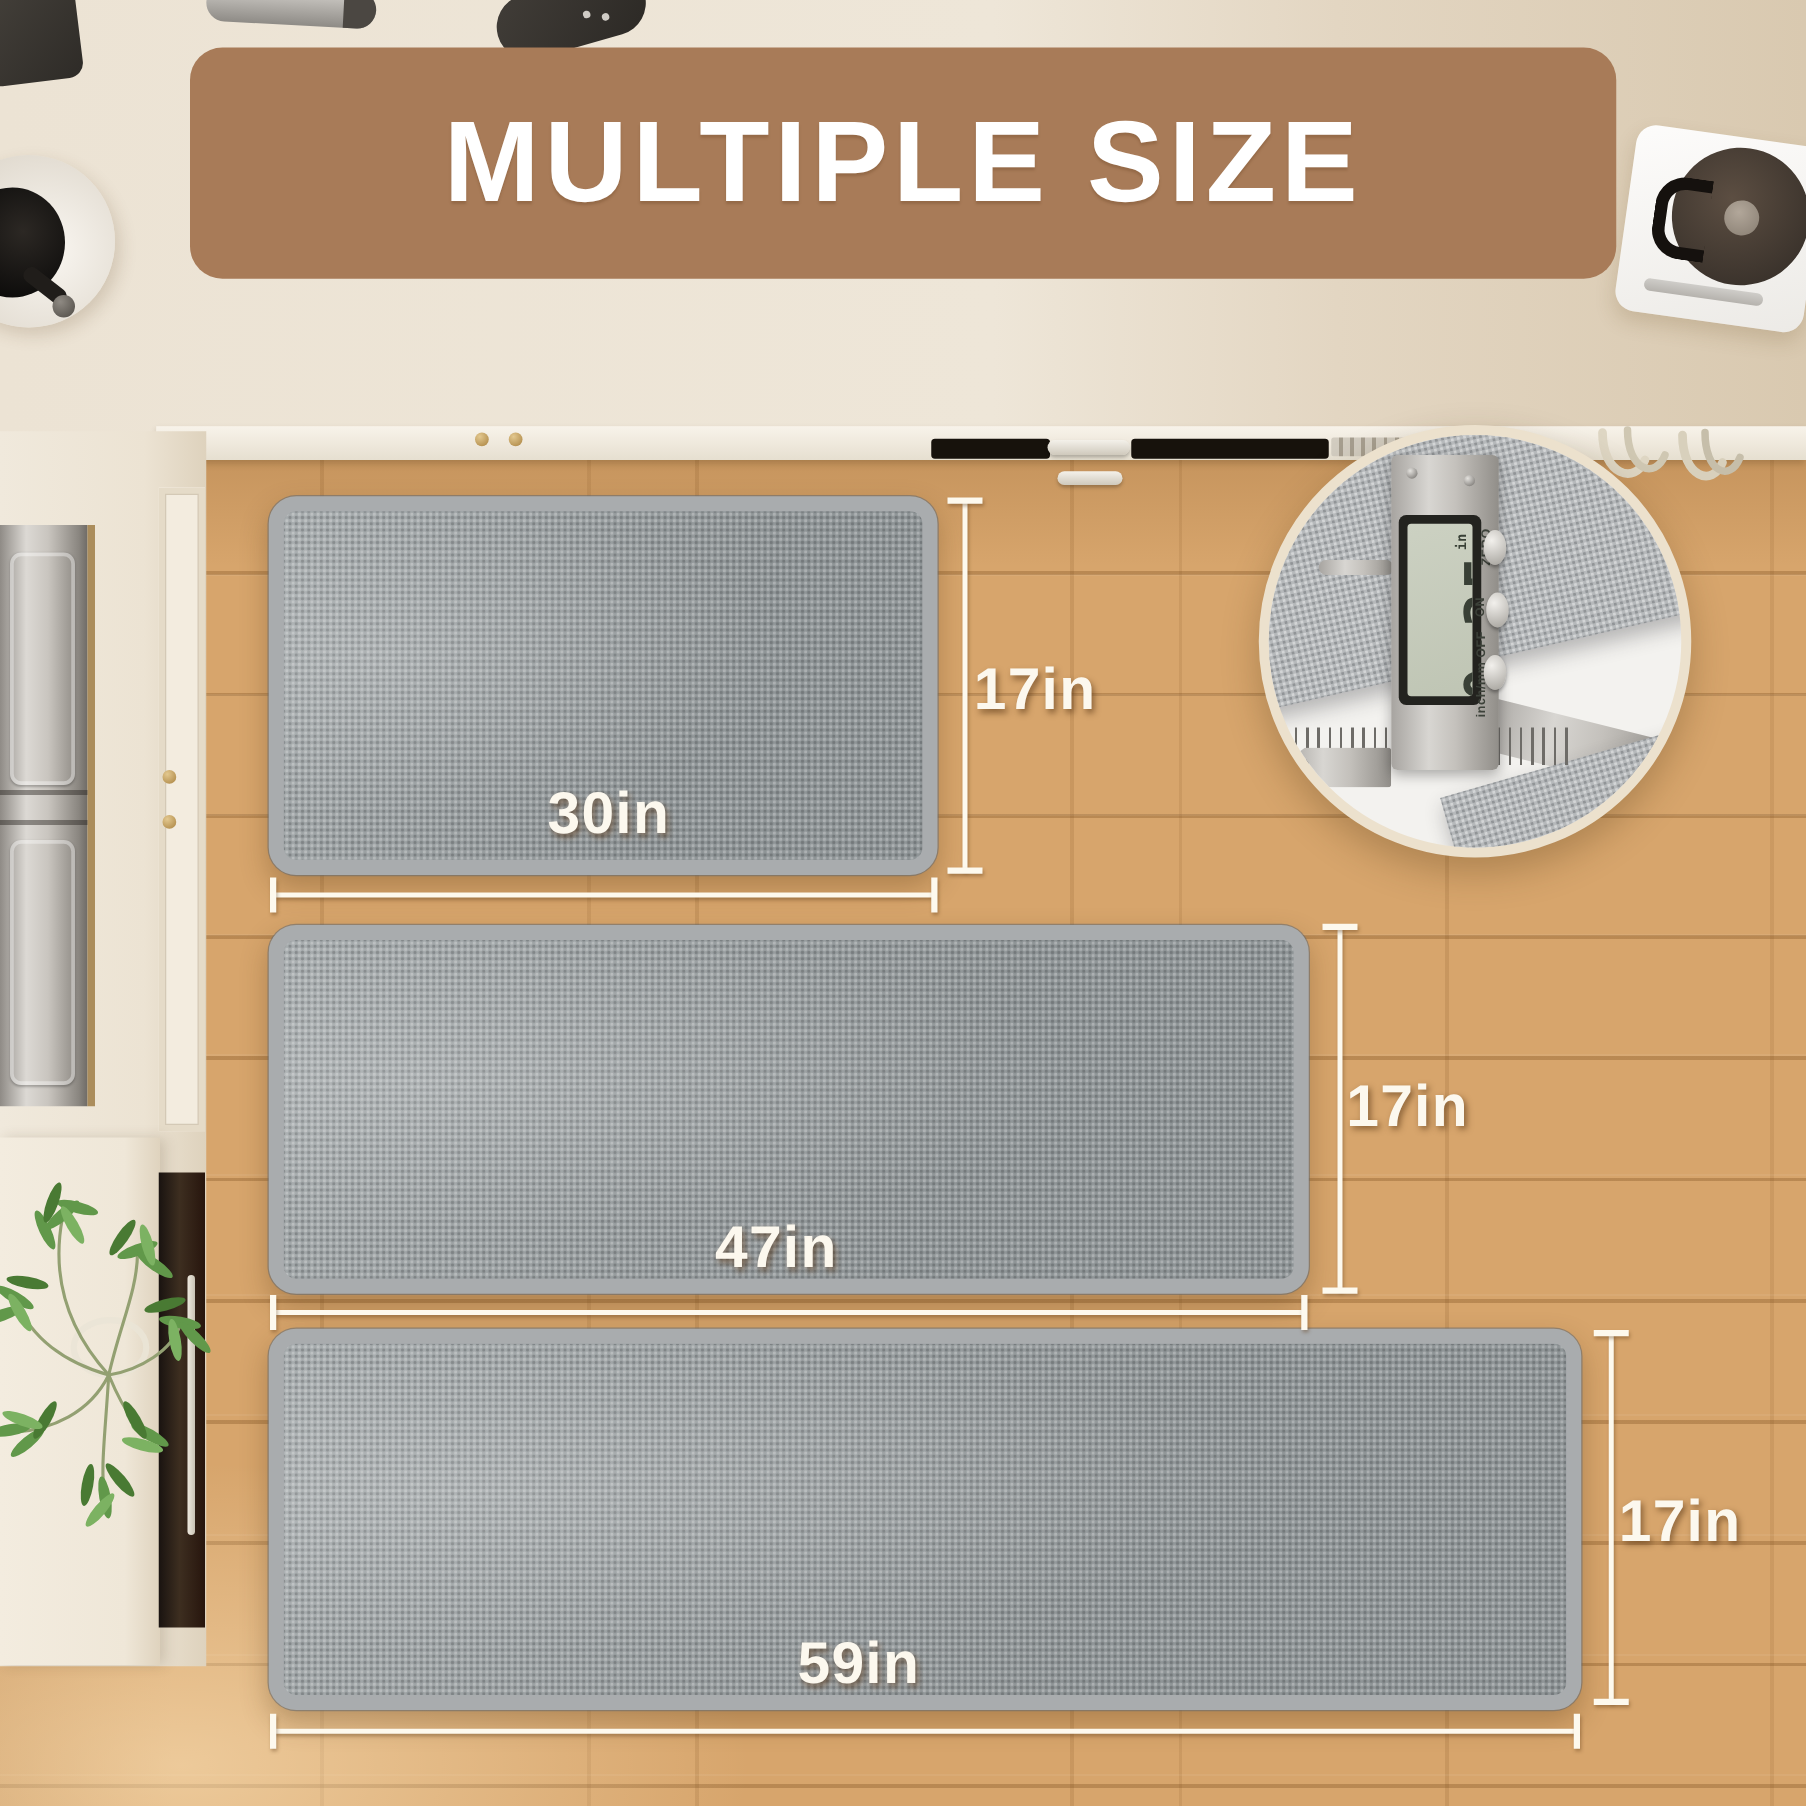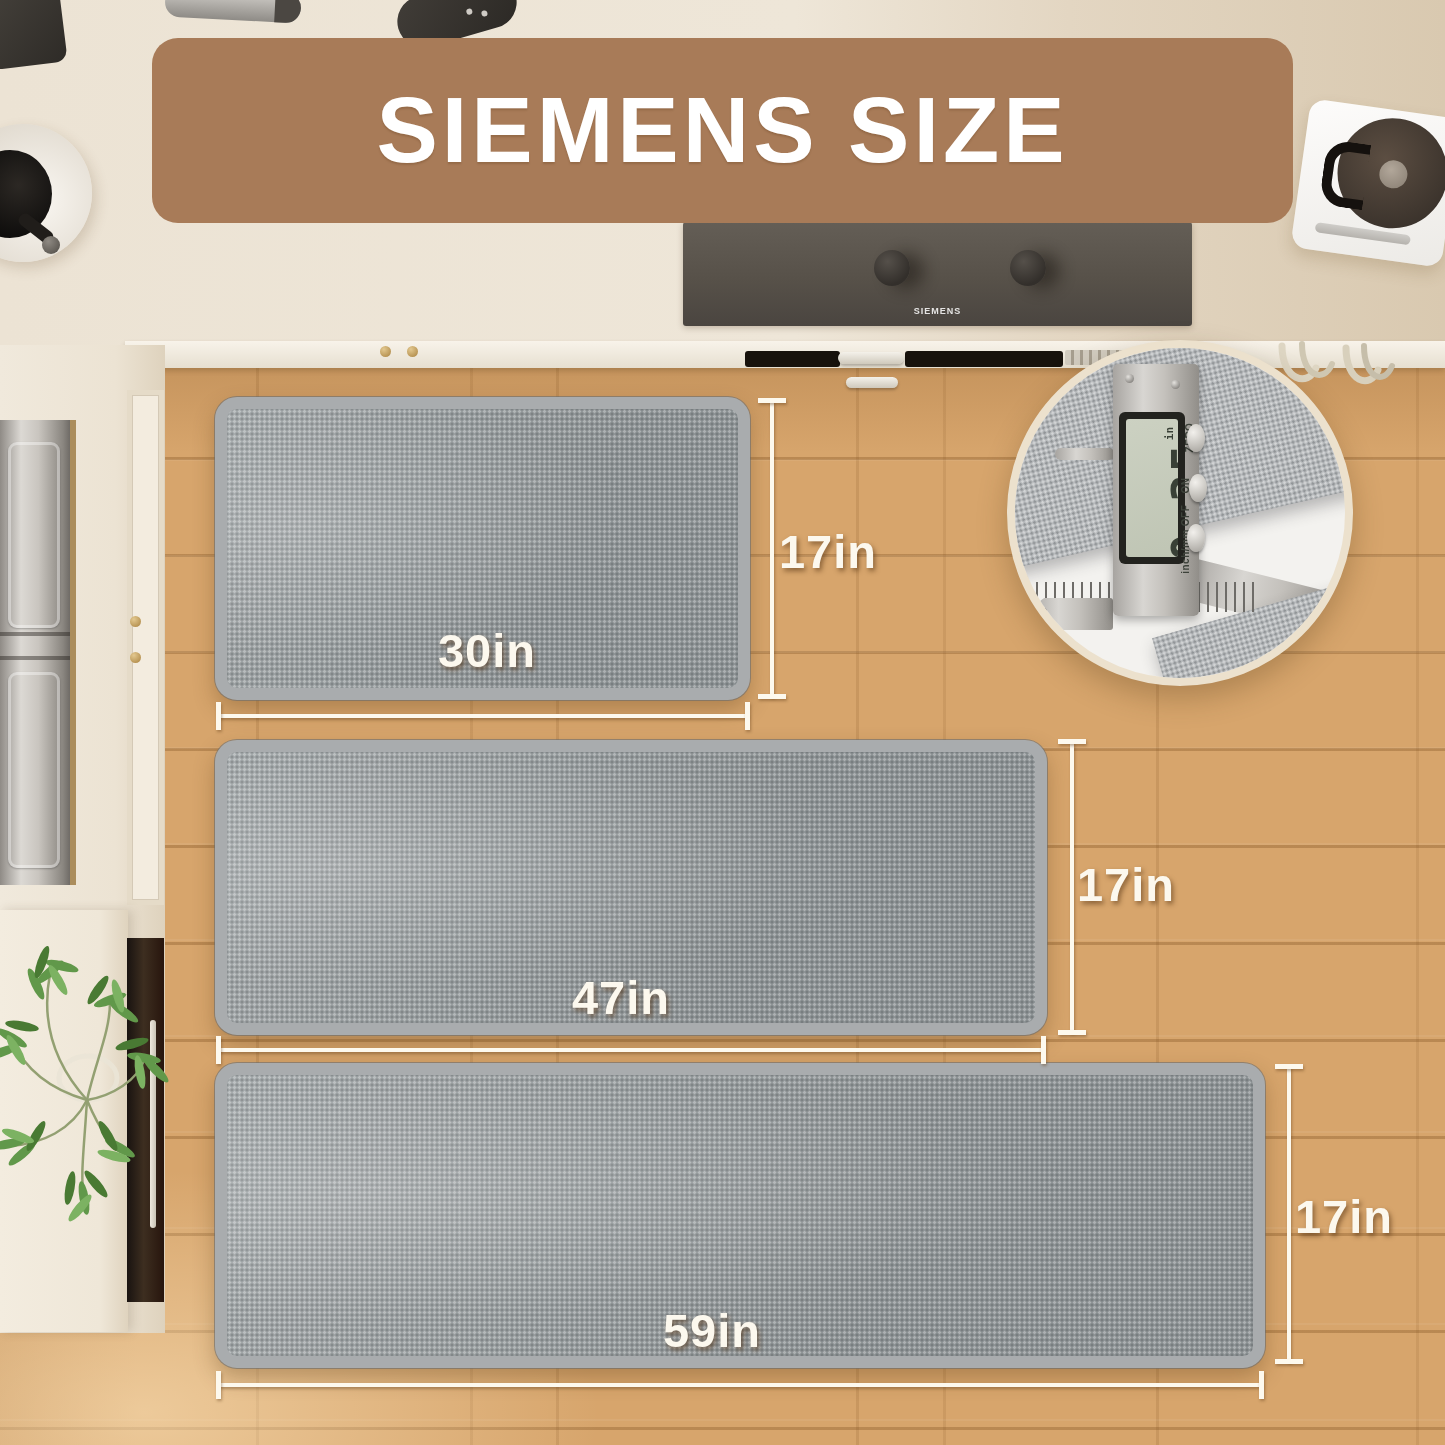--- a/index.html
+++ b/index.html
@@ -182,25 +182,20 @@
   <div class="abs floor"></div>
   <div class="abs toe"></div>
   <div class="abs knob-dot" style="left:380px;top:346px;"></div>
   <div class="abs knob-dot" style="left:407px;top:346px;"></div>
   <div class="abs slot" style="left:745px;width:95px;"></div>
   <div class="abs slot" style="left:905px;width:158px;"></div>
   <div class="abs vent"></div>
   <div class="abs pill" style="left:838px;top:352px;width:66px;height:12px;"></div>
   <div class="abs pill" style="left:846px;top:377px;width:52px;height:11px;"></div>
 
-  <div class="abs cooktop">
-    <div class="abs ck-knob" style="left:191px;top:28px;"></div>
-    <div class="abs ck-knob" style="left:327px;top:28px;"></div>
-    <div class="abs ck-brand">SIEMENS</div>
-  </div>
 
   <div class="abs appl-corner"></div>
   <div class="abs appl-utensil"></div>
   <div class="abs appl-iron">
     <span class="dot" style="left:70px;top:26px;"></span>
     <span class="dot" style="left:84px;top:32px;"></span>
   </div>
   <div class="abs coffee">
     <div class="inner"></div>
     <div class="lever"></div>
@@ -280,21 +275,21 @@
       <use href="#lf" transform="translate(126,56) rotate(75)"></use>
       <use href="#lf" transform="translate(24,110) rotate(-120)"></use>
       <use href="#lf" transform="translate(148,132) rotate(80)"></use>
       <use href="#lf" transform="translate(26,196) rotate(-160)"></use>
       <use href="#lf" transform="translate(122,216) rotate(15)"></use>
       <use href="#lf" transform="translate(88,268) rotate(130)"></use>
     </g>
   </svg>
 
   <div class="abs banner">
-    <div class="ttl">SIEMENS SIZE</div>
+    <div class="ttl">MULTIPLE SIZE</div>
   </div>
 
   <div class="abs mat" style="left:215px;top:397px;width:511px;height:279px;">
     <div class="sheen"></div>
   </div>
   <div class="abs mat" style="left:215px;top:740px;width:808px;height:271px;">
     <div class="sheen"></div>
   </div>
   <div class="abs mat" style="left:215px;top:1063px;width:1026px;height:281px;">
     <div class="sheen"></div>
@@ -317,21 +312,21 @@
   <div class="abs dim" style="left:1041px;top:1036px;width:5px;height:28px;"></div>
   <div class="abs dim-label" style="left:621px;top:997px;">47in</div>
   <div class="abs dim-label" style="left:1126px;top:884px;">17in</div>
 
   <div class="abs dim" style="left:1287px;top:1066px;width:4px;height:296px;"></div>
   <div class="abs dim" style="left:1275px;top:1064px;width:28px;height:5px;"></div>
   <div class="abs dim" style="left:1275px;top:1359px;width:28px;height:5px;"></div>
   <div class="abs dim" style="left:218px;top:1383px;width:1044px;height:4px;"></div>
   <div class="abs dim" style="left:216px;top:1371px;width:5px;height:28px;"></div>
   <div class="abs dim" style="left:1259px;top:1371px;width:5px;height:28px;"></div>
-  <div class="abs dim-label" style="left:712px;top:1330px;">59in</div>
+  <div class="abs dim-label" style="left:687px;top:1330px;">59in</div>
   <div class="abs dim-label" style="left:1344px;top:1216px;">17in</div>
 
   <div class="abs inset">
     <div class="abs fab" style="left:-60px;top:-80px;width:480px;height:255px;transform:rotate(-13deg);"></div>
     <div class="abs silver" style="left:168px;top:228px;width:160px;height:42px;transform:rotate(14deg);border-radius:4px;"></div>
     <div class="abs fab" style="left:150px;top:252px;width:260px;height:130px;transform:rotate(-16deg);"></div>
     <div class="abs silver ticks" style="left:12px;top:234px;width:230px;height:30px;border-radius:3px;"></div>
     <div class="abs" style="left:104px;top:242px;width:16px;height:14px;background:#f1efe9;border:2px solid #55524e;"></div>
     <div class="abs silver" style="left:14px;top:250px;width:84px;height:32px;border-radius:3px;clip-path:polygon(0 35%,18% 0,100% 0,100% 100%,0 100%);"></div>
     <div class="abs silver" style="left:40px;top:100px;width:60px;height:12px;border-radius:6px;"></div>

